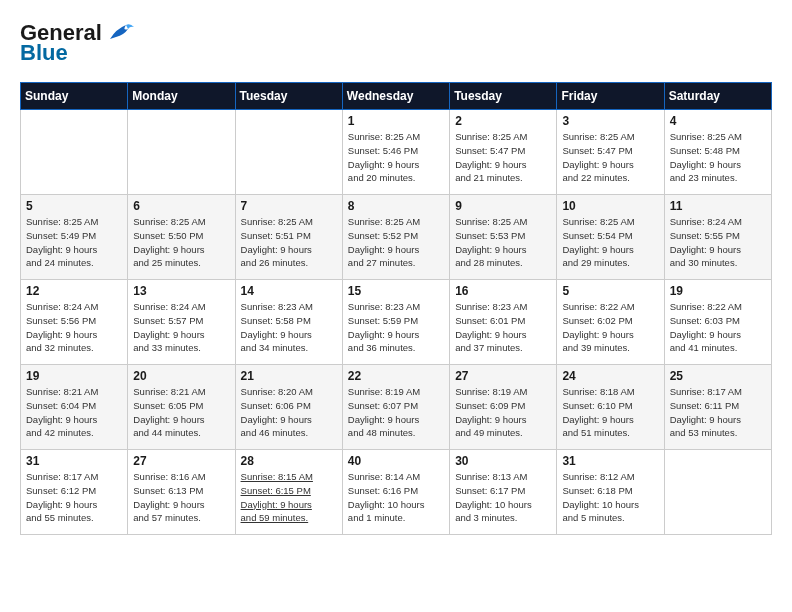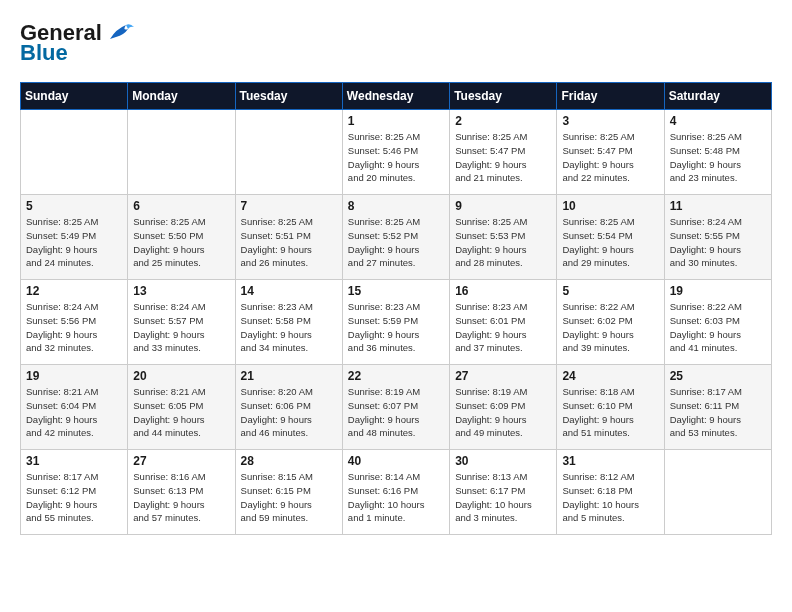--- a/index.html
+++ b/index.html
@@ -303,21 +303,21 @@
         </td>
         <td>
           <div class="day-num">27</div>
           <div class="cell-info" style="white-space: pre-line;">Sunrise: 8:16 AM
 Sunset: 6:13 PM
 Daylight: 9 hours
 and 57 minutes.</div>
         </td>
         <td>
           <div class="day-num">28</div>
-          <div class="cell-info" style="white-space: pre-line;">Sunrise: 8:15 AM
+          <div class="cell-info" style="white-space: pre-line; text-decoration: underline;">Sunrise: 8:15 AM
 Sunset: 6:15 PM
 Daylight: 9 hours
 and 59 minutes.</div>
         </td>
         <td>
           <div class="day-num">40</div>
           <div class="cell-info" style="white-space: pre-line;">Sunrise: 8:14 AM
 Sunset: 6:16 PM
 Daylight: 10 hours
 and 1 minute.</div>

